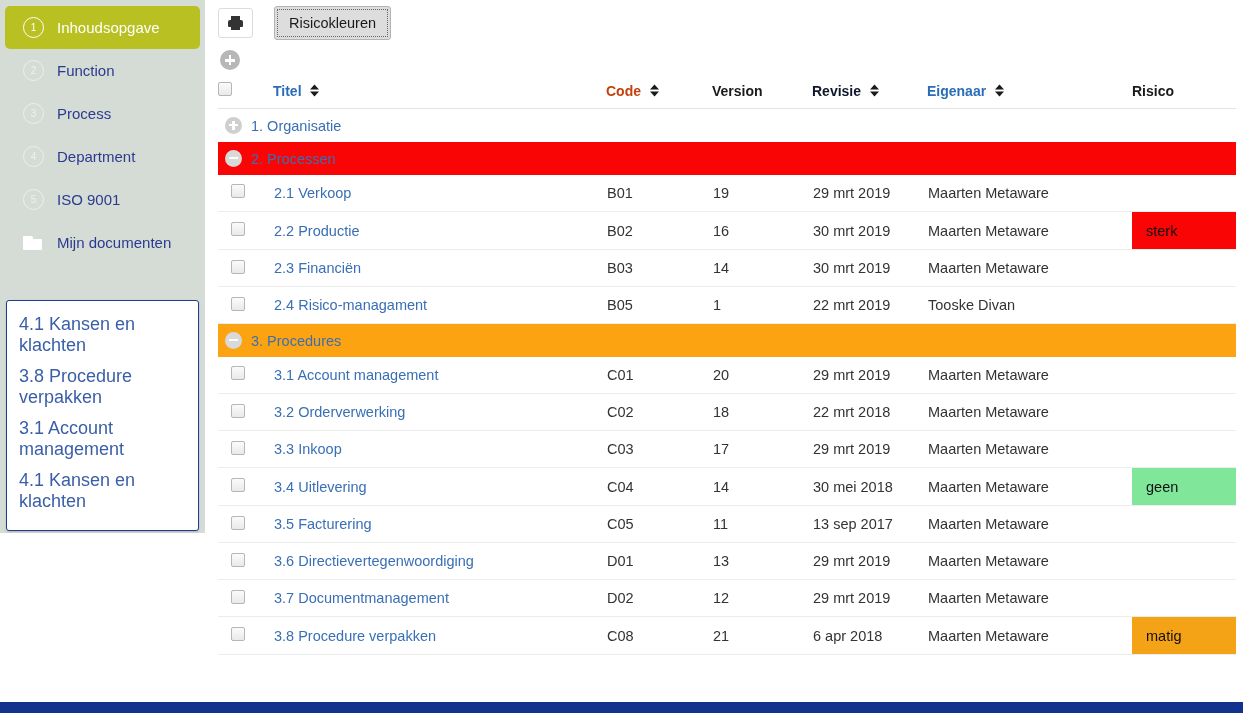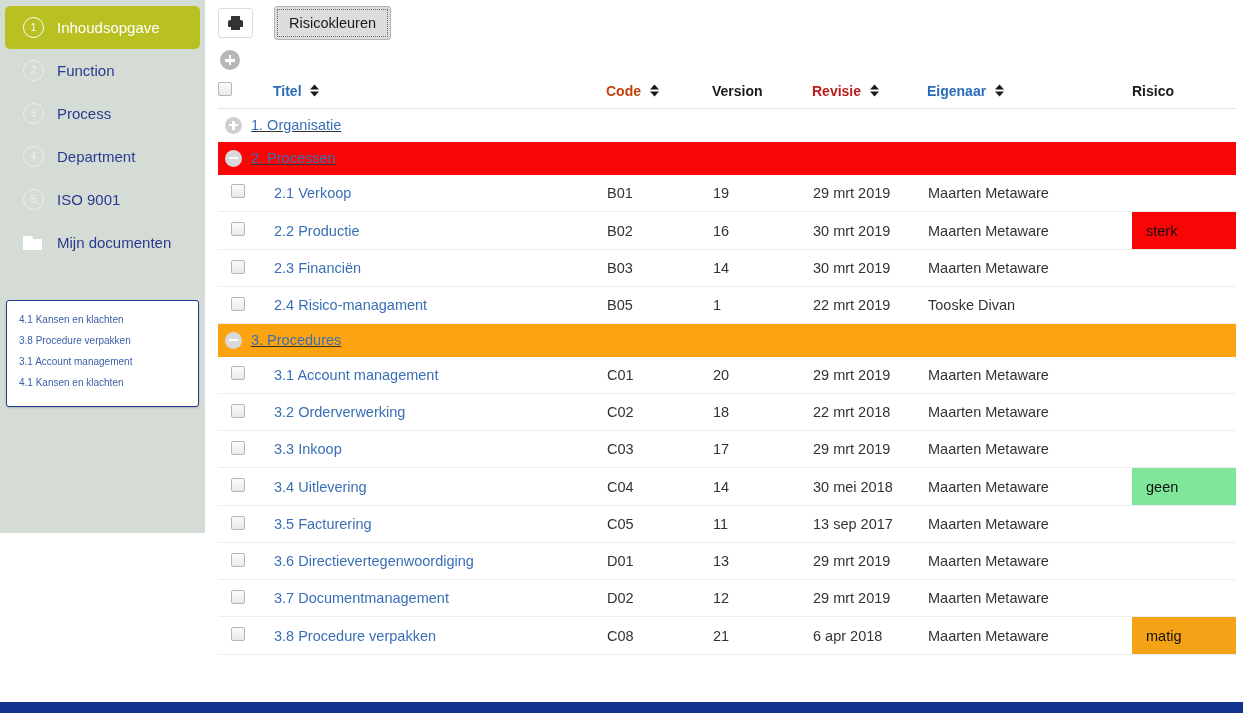--- a/index.html
+++ b/index.html
@@ -66,21 +66,21 @@
     border-radius: 3px;
     box-shadow: 0 1px 2px rgba(0,0,0,.18);
   }
   .recent-head {
     background: #1e3d92; color:#ffffff;
     font-size: 14px; font-weight: bold;
     padding: 10px 0 10px 12px;
   }
   .recent-list { padding: 8px 0 13px 0; }
   .recent-list a {
-    display:block; color:#3a5fa8; font-size: 10px;
+    display:block; color:#3a5fa8; font-size: 18px;
     text-decoration:none; padding: 5px 0 5px 12px;
     cursor: pointer;
   }
 
   
   .main { position: absolute; left: 218px; top: 0; width: 1025px; }
 
   .toolbar { display:flex; align-items:center; padding: 5px 0 0 0; height: 40px; }
   .btn-print {
     width: 35px; height: 30px;
@@ -140,21 +140,21 @@
   table.grid th {
     font-size: 14px; font-weight: bold;
     padding: 0 0 9px 0; text-align: left;
     border-bottom: 1px solid #e3e3e3;
     vertical-align: bottom;
   }
   th.c-chk   { width: 55px; }
   th.c-title { width: 333px; color:#2b6cb8; }
   th.c-code  { width: 106px; color:#c2410c; }
   th.c-ver   { width: 100px; color:#1a1a1a; }
-  th.c-rev   { width: 115px; color:#b91c1c; }
+  th.c-rev   { width: 115px; color:#0f172a; }
   th.c-own   { width: 205px; color:#2b6cb8; }
   th.c-risk  { width: 104px; color:#1a1a1a; text-align: right; padding-right: 8px; }
 
   .sorter {
     display:inline-block; width: 11px; margin-left: 4px;
     position: relative; top: 1px; cursor: pointer;
   }
   .sorter svg { display:block; }
 
   table.grid td {
@@ -172,21 +172,21 @@
     border: 1px solid #b6b6b6;
     background: linear-gradient(#fbfbfb,#e9e9e9);
     border-radius: 2px; display:inline-block; cursor:pointer;
   }
 
   tr.group-row td {
     border-bottom: none;
     height: 33px;
     padding: 0;
   }
-  .group-cell { display:flex; align-items:flex-start; padding-left: 7px; text-decoration: underline; }
+  .group-cell { display:flex; align-items:flex-end; padding-left: 7px; }
   .group-label { color:#3a6fb5; font-size:14.5px; margin-left: 9px; cursor:pointer; }
   tr.group-red   td { background: #fa0505; }
   tr.group-orange td { background: #fca311; }
   tr.group-plain td { background: #ffffff; }
   tr.group-plain  { }
 
   .toggle-ic {
     width: 17px; height: 17px; border-radius: 50%;
     background: #cfcfcf; position: relative; display:inline-block;
     flex: 0 0 auto; cursor:pointer;

